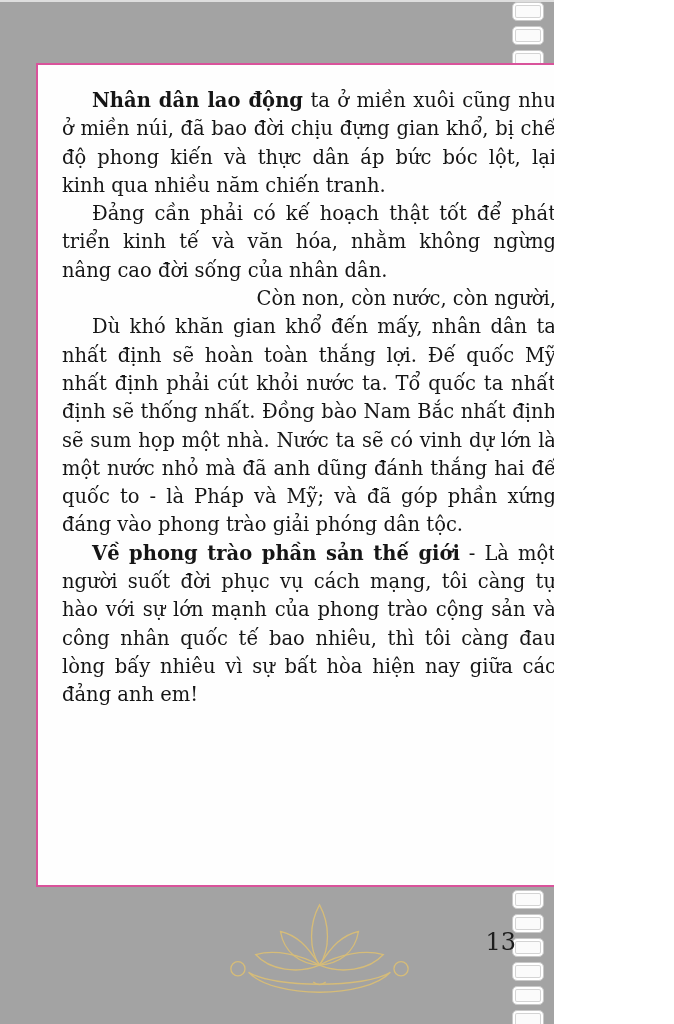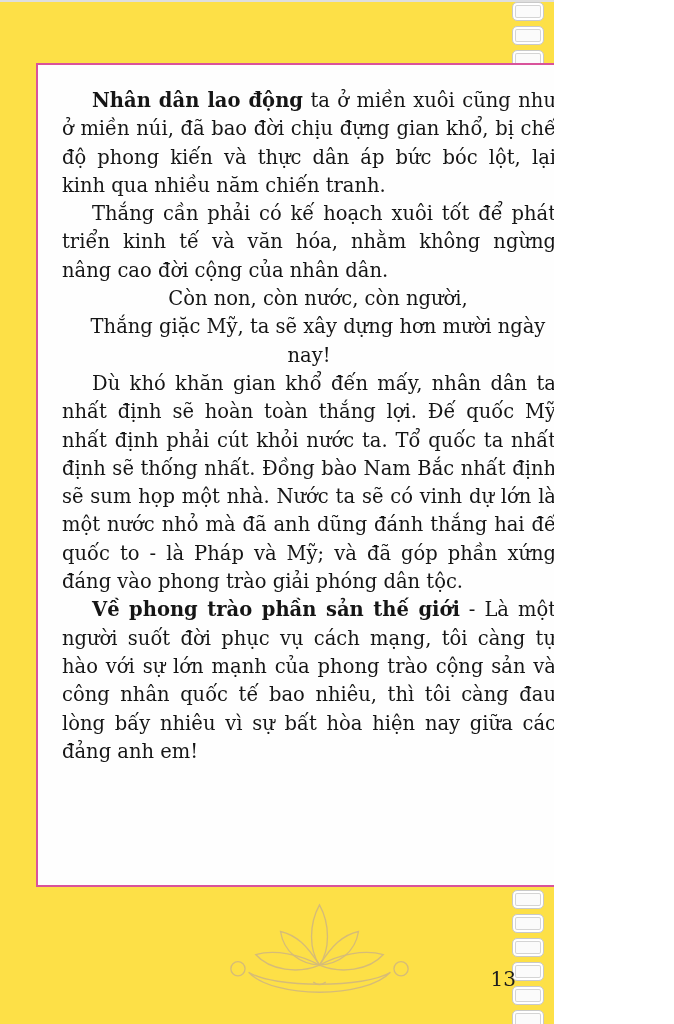--- a/index.html
+++ b/index.html
@@ -1,40 +1,40 @@
 <!DOCTYPE html>
 <html><head>
 <meta charset="utf-8">
 <style>
   html,body{margin:0;padding:0;background:#ffffff;}
   .page{
-    position:relative;width:554px;height:1024px;background:#fde047;overflow:hidden;
+    position:relative;width:554px;height:1024px;background:#a3a3a3;overflow:hidden;
     font-family:"DejaVu Serif","Liberation Serif",serif;color:#151515;
   }
   .scan-edge-top{position:absolute;top:0;left:0;width:100%;height:2px;background:#dedede;}
   .frame{
     position:absolute;left:36px;top:63px;width:494px;height:776px;
     border:2px solid #d9539b;padding:22px 24px 22px 24px;background:#fefefe;
     box-sizing:content-box;overflow:hidden;
   }
   .frame p{margin:0;font-size:19.5px;line-height:28.3px;text-align:justify;text-indent:30px;}
-  .frame p.verse{text-align:center;text-indent:18px;}
+  .frame p.verse{text-align:right;text-indent:18px;}
   .b{font-weight:bold;}
   .i{}
   .border-strip{
     position:absolute;top:2px;right:8px;width:36px;
     display:flex;flex-direction:column;align-items:center;gap:5px;
   }
   .pattern-cell{
     width:30px;height:17px;border:1px solid #c9c9c9;border-radius:5px;
     box-shadow:inset 0 0 0 2px #ffffff, inset 0 0 0 3px #d4d4d4;
     background:#fbfbfb;flex:0 0 auto;
   }
   .lotus{position:absolute;left:222px;top:892px;width:195px;height:118px;}
-  .page-number{position:absolute;right:38px;top:967px;font-size:20px;color:#1d1d1d;}
+  .page-number{position:absolute;right:38px;top:928px;font-size:24px;color:#1d1d1d;}
 </style>
 </head>
 <body>
 
 <div class="page">
 
   <div class="scan-edge-top"></div>
 
   <div class="border-strip" id="border-strip">
       <div class="pattern-cell" style="border-color: rgb(201, 201, 201);"></div>
@@ -78,23 +78,22 @@
       <div class="pattern-cell" style="border-color: rgb(201, 201, 201);"></div>
       <div class="pattern-cell" style="border-color: rgb(201, 201, 201);"></div>
       <div class="pattern-cell" style="border-color: rgb(201, 201, 201);"></div>
       <div class="pattern-cell" style="border-color: rgb(201, 201, 201);"></div>
       <div class="pattern-cell" style="border-color: rgb(201, 201, 201);"></div>
     </div>
 
   <div class="frame" id="frame" style="border-color: rgb(217, 83, 155);">
     <div id="page-text">
         <p><span class="b ">Nhân dân lao động</span><span class=""> ta ở miền xuôi cũng như ở miền núi, đã bao đời chịu đựng gian khổ, bị chế độ phong kiến và thực dân áp bức bóc lột, lại kinh qua nhiều năm chiến tranh.</span></p>
-        <p><span class="">Thắng cần phải có </span><span class="i">kế hoạch</span><span class=""> xuôi tốt để phát triển kinh tế và văn hóa, nhằm không ngừng </span><span class="i">nâng cao đời cộng của nhân dân</span><span class="">.</span></p>
+        <p><span class="">Đảng cần phải có </span><span class="i">kế hoạch</span><span class=""> thật tốt để phát triển kinh tế và văn hóa, nhằm không ngừng </span><span class="i">nâng cao đời sống của nhân dân</span><span class="">.</span></p>
         <p class="verse"><span class="i">Còn non, còn nước, còn người,</span></p>
-        <p class="verse"><span class="i">Thắng giặc Mỹ, ta sẽ xây dựng hơn mười ngày nay!</span></p>
         <p><span class="">Dù khó khăn gian khổ đến mấy, nhân dân ta nhất định sẽ hoàn toàn thắng lợi. Đế quốc Mỹ nhất định phải cút khỏi nước ta. Tổ quốc ta nhất định sẽ thống nhất. Đồng bào Nam Bắc nhất định sẽ sum họp một nhà. Nước ta sẽ có vinh dự lớn là một nước nhỏ mà đã anh dũng đánh thắng hai đế quốc to - là Pháp và Mỹ; và đã góp phần xứng đáng vào phong trào giải phóng dân tộc.</span></p>
         <p><span class="b ">Về phong trào phần sản thế giới</span><span class=""> - Là một người suốt đời phục vụ cách mạng, tôi càng tự hào với sự lớn mạnh của phong trào cộng sản và công nhân quốc tế bao nhiêu, thì tôi càng đau lòng bấy nhiêu vì sự bất hòa hiện nay giữa các đảng anh em!</span></p>
       </div>
   </div>
 
   <svg class="lotus" viewBox="0 0 220 120" aria-hidden="true">
     <g fill="none" stroke-width="1.5">
       <path class="lotus-stroke" d="M110 8 C 98 30, 98 58, 110 76 C 122 58, 122 30, 110 8 Z" stroke="#d6bc78"></path>
       <path class="lotus-stroke" d="M110 76 C 96 54, 84 42, 66 38 C 70 62, 88 74, 110 76 Z" stroke="#d6bc78"></path>
       <path class="lotus-stroke" d="M110 76 C 124 54, 136 42, 154 38 C 150 62, 132 74, 110 76 Z" stroke="#d6bc78"></path>

